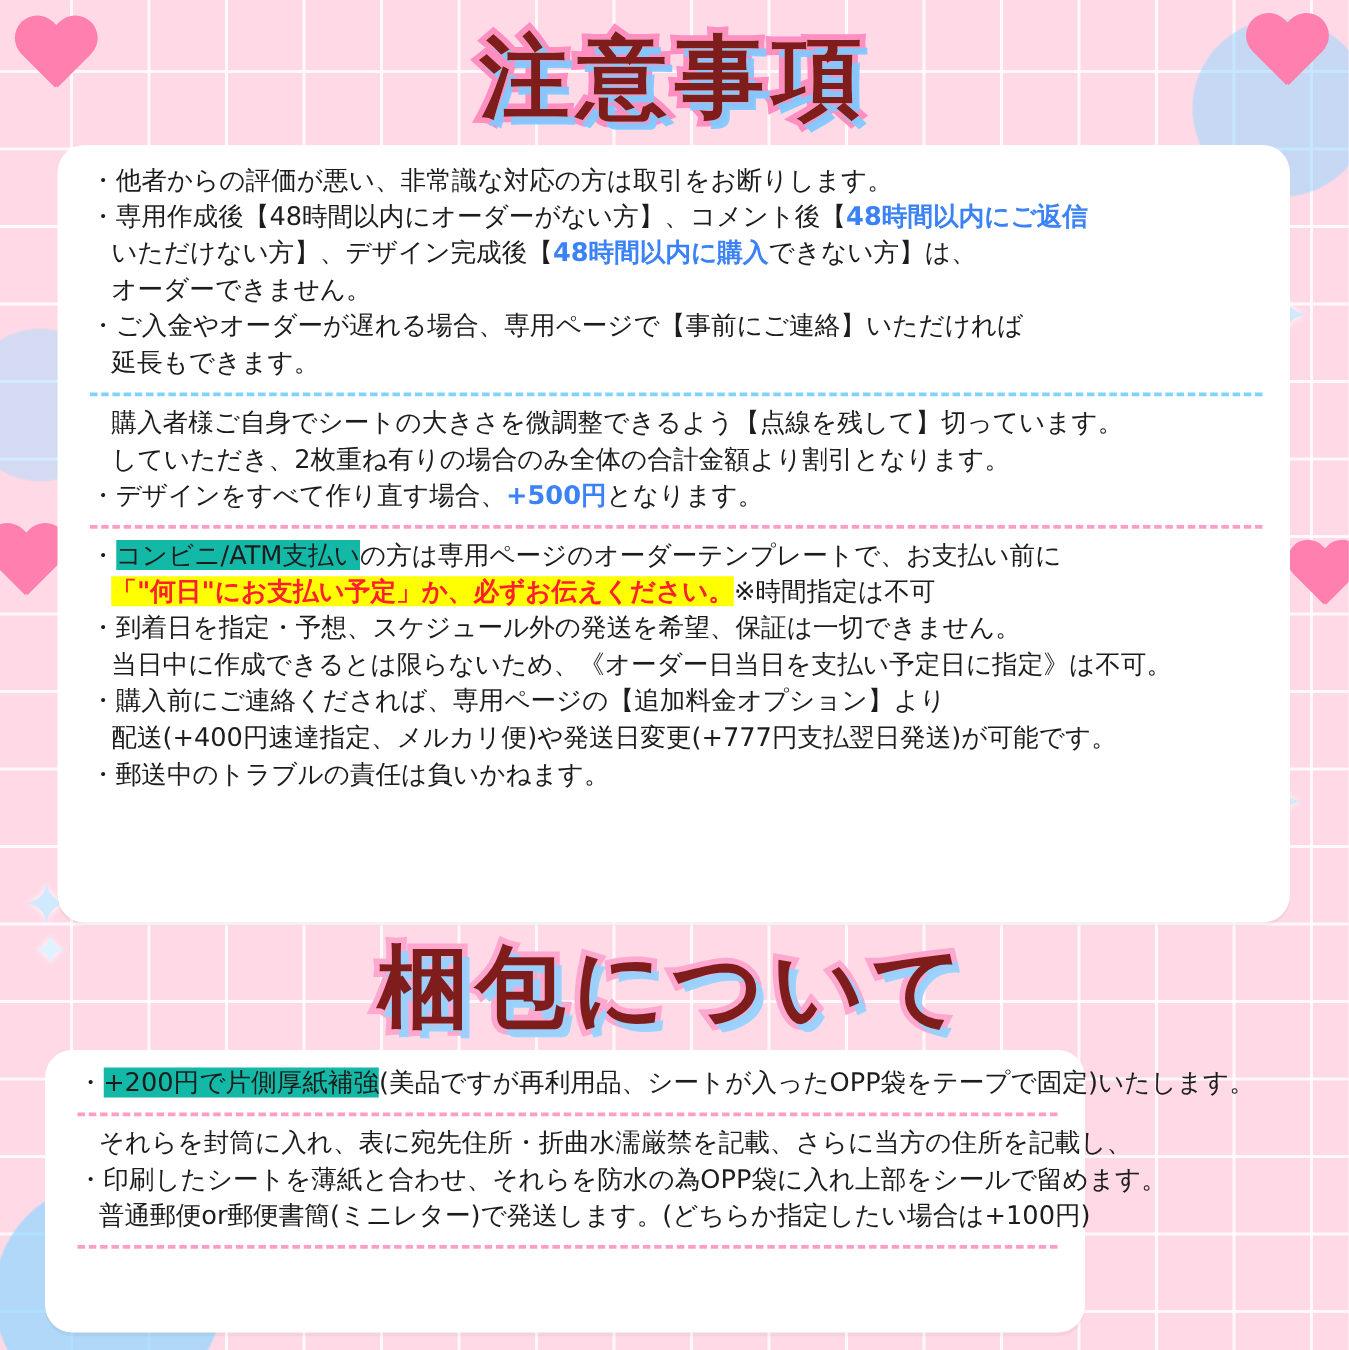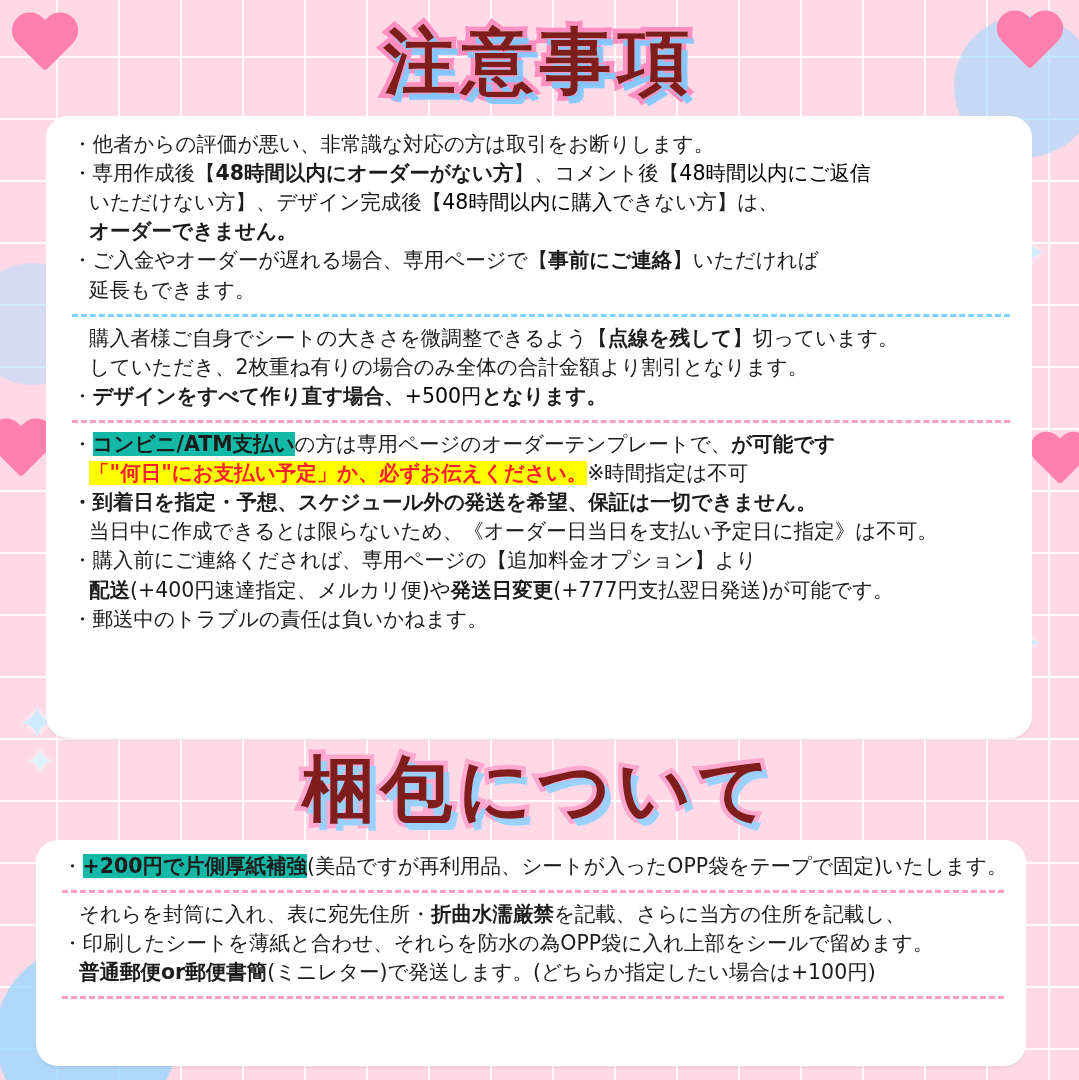--- a/index.html
+++ b/index.html
@@ -69,34 +69,34 @@
   #title2{top:742px;}
 
   
   .panel{
     position:absolute;
     background:#ffffff;
     border-radius:22px;
     box-shadow:0 3px 0 rgba(0,0,0,.04);
   }
   #panel1{left:46px;top:104px;width:986px;height:622px;margin-top:12px;}
-  #panel2{left:36px;top:840px;width:990px;height:226px;}
+  #panel2{left:36px;top:840px;width:832px;height:226px;}
 
   .body-txt{
     position:absolute;
     left:26px;right:22px;
     font-size:20.5px;
     line-height:1.42;
     color:#1c1c1c;
     font-family:"DejaVu Sans","Liberation Sans",sans-serif;
   }
   .ln{white-space:nowrap;}
   .indent{padding-left:17px;}
-  .b{font-weight:bold;}
-  .red{color:#000000;font-weight:normal;}
+  .b{font-weight:normal;}
+  .red{color:#3b82f6;font-weight:bold;}
   .hl{background:#14b8a6;}
   .hl-red{background:#ffff00;color:#ff1f2e;font-weight:bold;}
   .dash{
     border:0;border-top:3px dashed #7fd4ff;
     margin:9px 0 7px 0;
   }
   .dash.pink{border-top:3px dashed #ff9dc6;}
   .blk{margin-bottom:3px;}
 </style>
 </head>
@@ -129,21 +129,21 @@
         <div class="ln indent"><span>延長もできます。</span></div>
       </div>
       <hr class="dash">
       <div class="blk">
         <div class="ln indent"><span>購入者様ご自身でシートの大きさを微調整できるよう【</span><span class="b">点線を残して</span><span>】切っています。</span></div>
         <div class="ln indent"><span>していただき、2枚重ね有りの場合のみ全体の合計金額より割引となります。</span></div>
         <div class="ln"><span>・</span><span class="b">デザインをすべて作り直す場合、</span><span class="red">+500円</span><span class="b">となります。</span></div>
       </div>
       <hr class="dash pink">
       <div class="blk">
-        <div class="ln"><span>・</span><span class="hl b">コンビニ/ATM支払い</span><span>の方は専用ページのオーダーテンプレートで、</span><span class="b">が可能です</span></div>
+        <div class="ln"><span>・</span><span class="hl b">コンビニ/ATM支払い</span><span>の方は専用ページのオーダーテンプレートで、</span><span class="b">お支払い前に</span></div>
         <div class="ln indent"><span class="hl-red">「"何日"にお支払い予定」か、必ずお伝えください。</span><span>※時間指定は不可</span></div>
         <div class="ln"><span class="b">・到着日を指定・予想、スケジュール外の発送を希望、保証は一切できません。</span></div>
         <div class="ln indent"><span>当日中に作成できるとは限らないため、《オーダー日当日を支払い予定日に指定》は不可。</span></div>
         <div class="ln"><span>・購入前にご連絡くだされば、専用ページの【追加料金オプション】より</span></div>
         <div class="ln indent"><span class="b">配送</span><span>(+400円速達指定、メルカリ便)や</span><span class="b">発送日変更</span><span>(+777円支払翌日発送)が可能です。</span></div>
         <div class="ln"><span>・郵送中のトラブルの責任は負いかねます。</span></div>
       </div>
     </div>
 </div>
 

